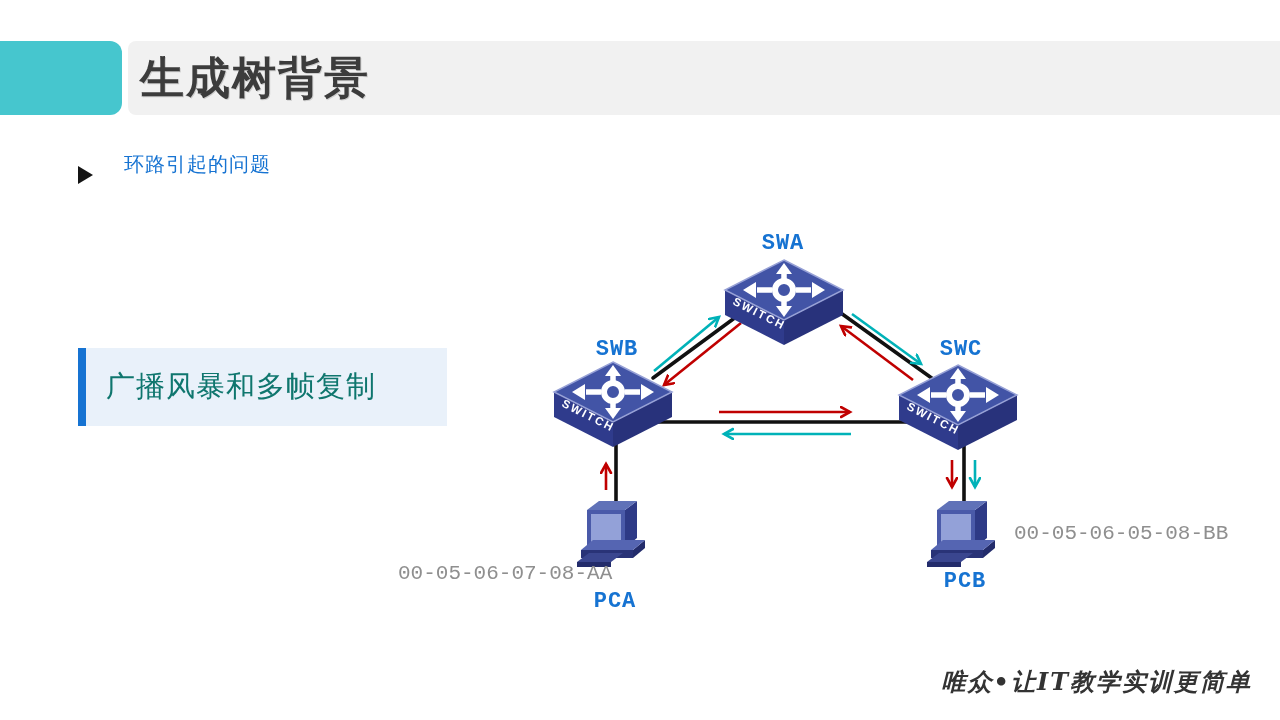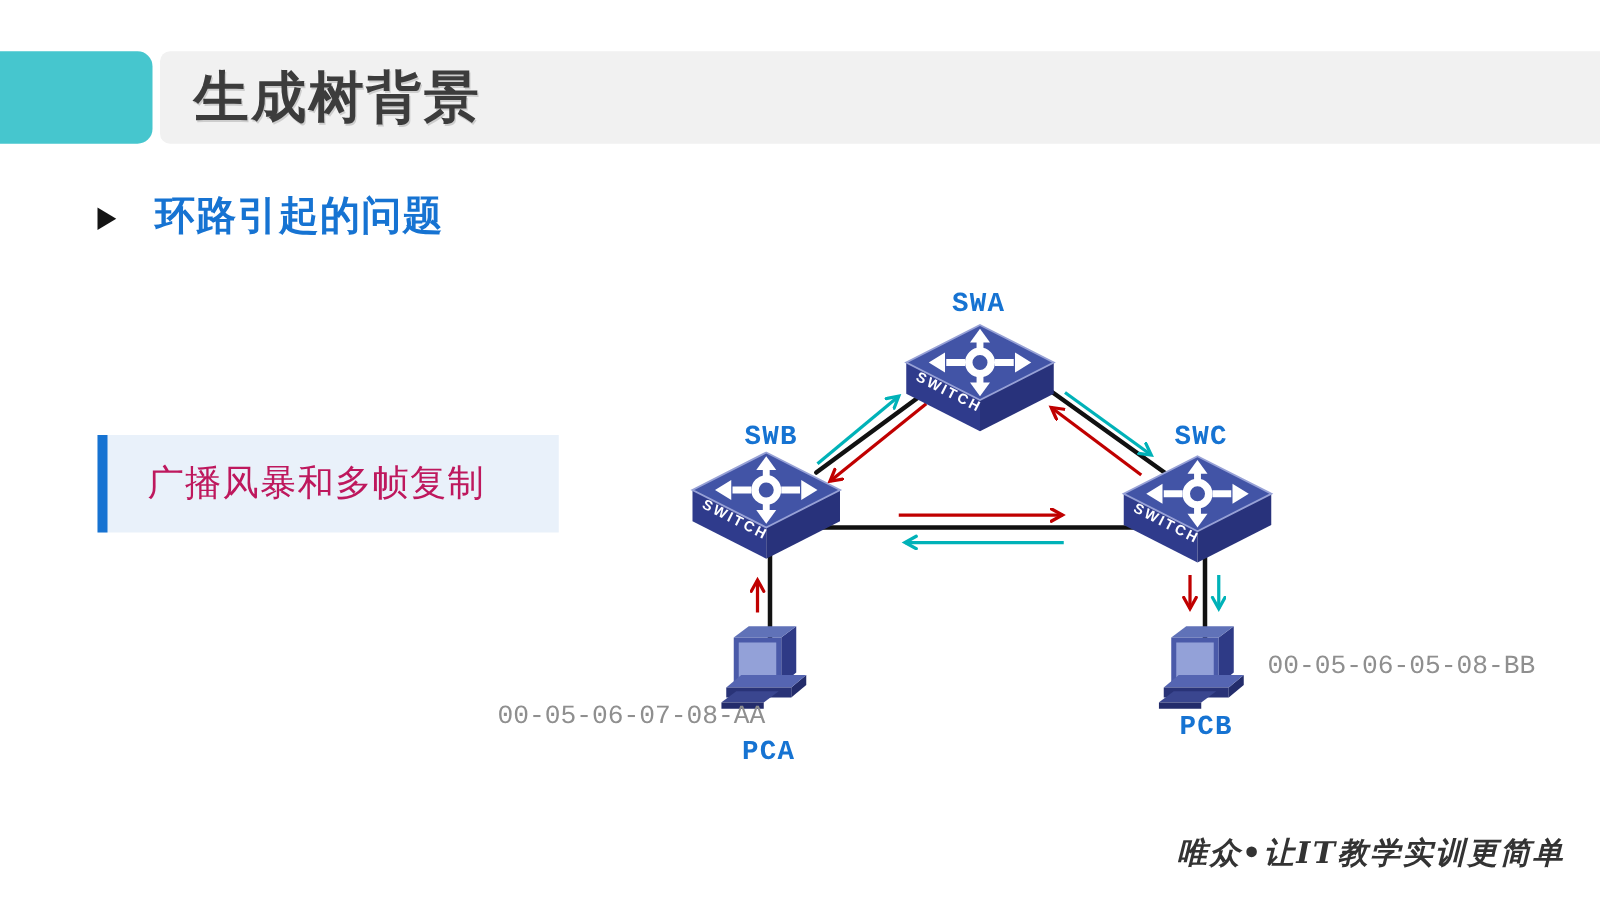--- a/index.html
+++ b/index.html
@@ -5,35 +5,35 @@
   * { margin:0; padding:0; box-sizing:border-box; }
   html,body { width:1280px; height:720px; }
   body { font-family:"Liberation Sans", sans-serif; background:#ffffff; overflow:hidden; }
   .slide { position:relative; width:1280px; height:720px; background:#ffffff; overflow:hidden; }
 
   
   .accent-block { position:absolute; left:-14px; top:41px; width:136px; height:74px;
                   background:#46C6CE; border-radius:12px; }
   .title-bar { position:absolute; left:128px; top:41px; width:1152px; height:74px;
                background:#F1F1F1; border-radius:8px 0 0 8px; display:flex; align-items:center; }
-  .page-title { font-size:44px; font-weight:bold; color:#3C3C3C; padding-left:27px;
+  .page-title { font-size:44px; font-weight:bold; color:#3C3C3C; padding-left:12px;
                 letter-spacing:2px; text-shadow:1px 1px 0 rgba(0,0,0,0.15); }
 
   
   .bullet-triangle { position:absolute; left:78px; top:166px; width:0; height:0;
                      border-left:15px solid #141414; border-top:9px solid transparent;
                      border-bottom:9px solid transparent; }
-  .section-heading { position:absolute; left:124px; top:151px; font-size:32px;
-                     font-weight:bold; color:#1673D2; letter-spacing:1px; }
+  .section-heading { position:absolute; left:124px; top:151px; font-size:20px;
+                     font-weight:normal; color:#1673D2; letter-spacing:1px; }
 
   
   .callout-box { position:absolute; left:78px; top:348px; width:369px; height:78px;
                  background:#E9F1FA; display:flex; align-items:center; }
   .callout-accent-bar { position:absolute; left:0; top:0; width:8px; height:78px; background:#1673D2; }
-  .callout-text { font-size:29px; color:#be185d; padding-left:40px; letter-spacing:1px; }
+  .callout-text { font-size:29px; color:#0f766e; padding-left:28px; letter-spacing:1px; }
 
   
   .diagram { position:absolute; left:0; top:12px; width:1280px; height:720px;font-family:Liberation Mono, monospace; }
   .links-svg { position:absolute; left:0; top:0; }
   .node-icon { position:absolute; }
   .node-label { position:absolute; transform:translateX(-50%); font-size:22px; font-weight:bold;
                 color:#1673D2; letter-spacing:1px; white-space:nowrap; }
   .mac-label { position:absolute; font-size:21px; color:#8F8F8F; white-space:nowrap; }
   .mac-a { left:398px; top:510px; width:175px; text-align:right;margin-top:40px; }
   .mac-b { left:1014px; top:510px; }

